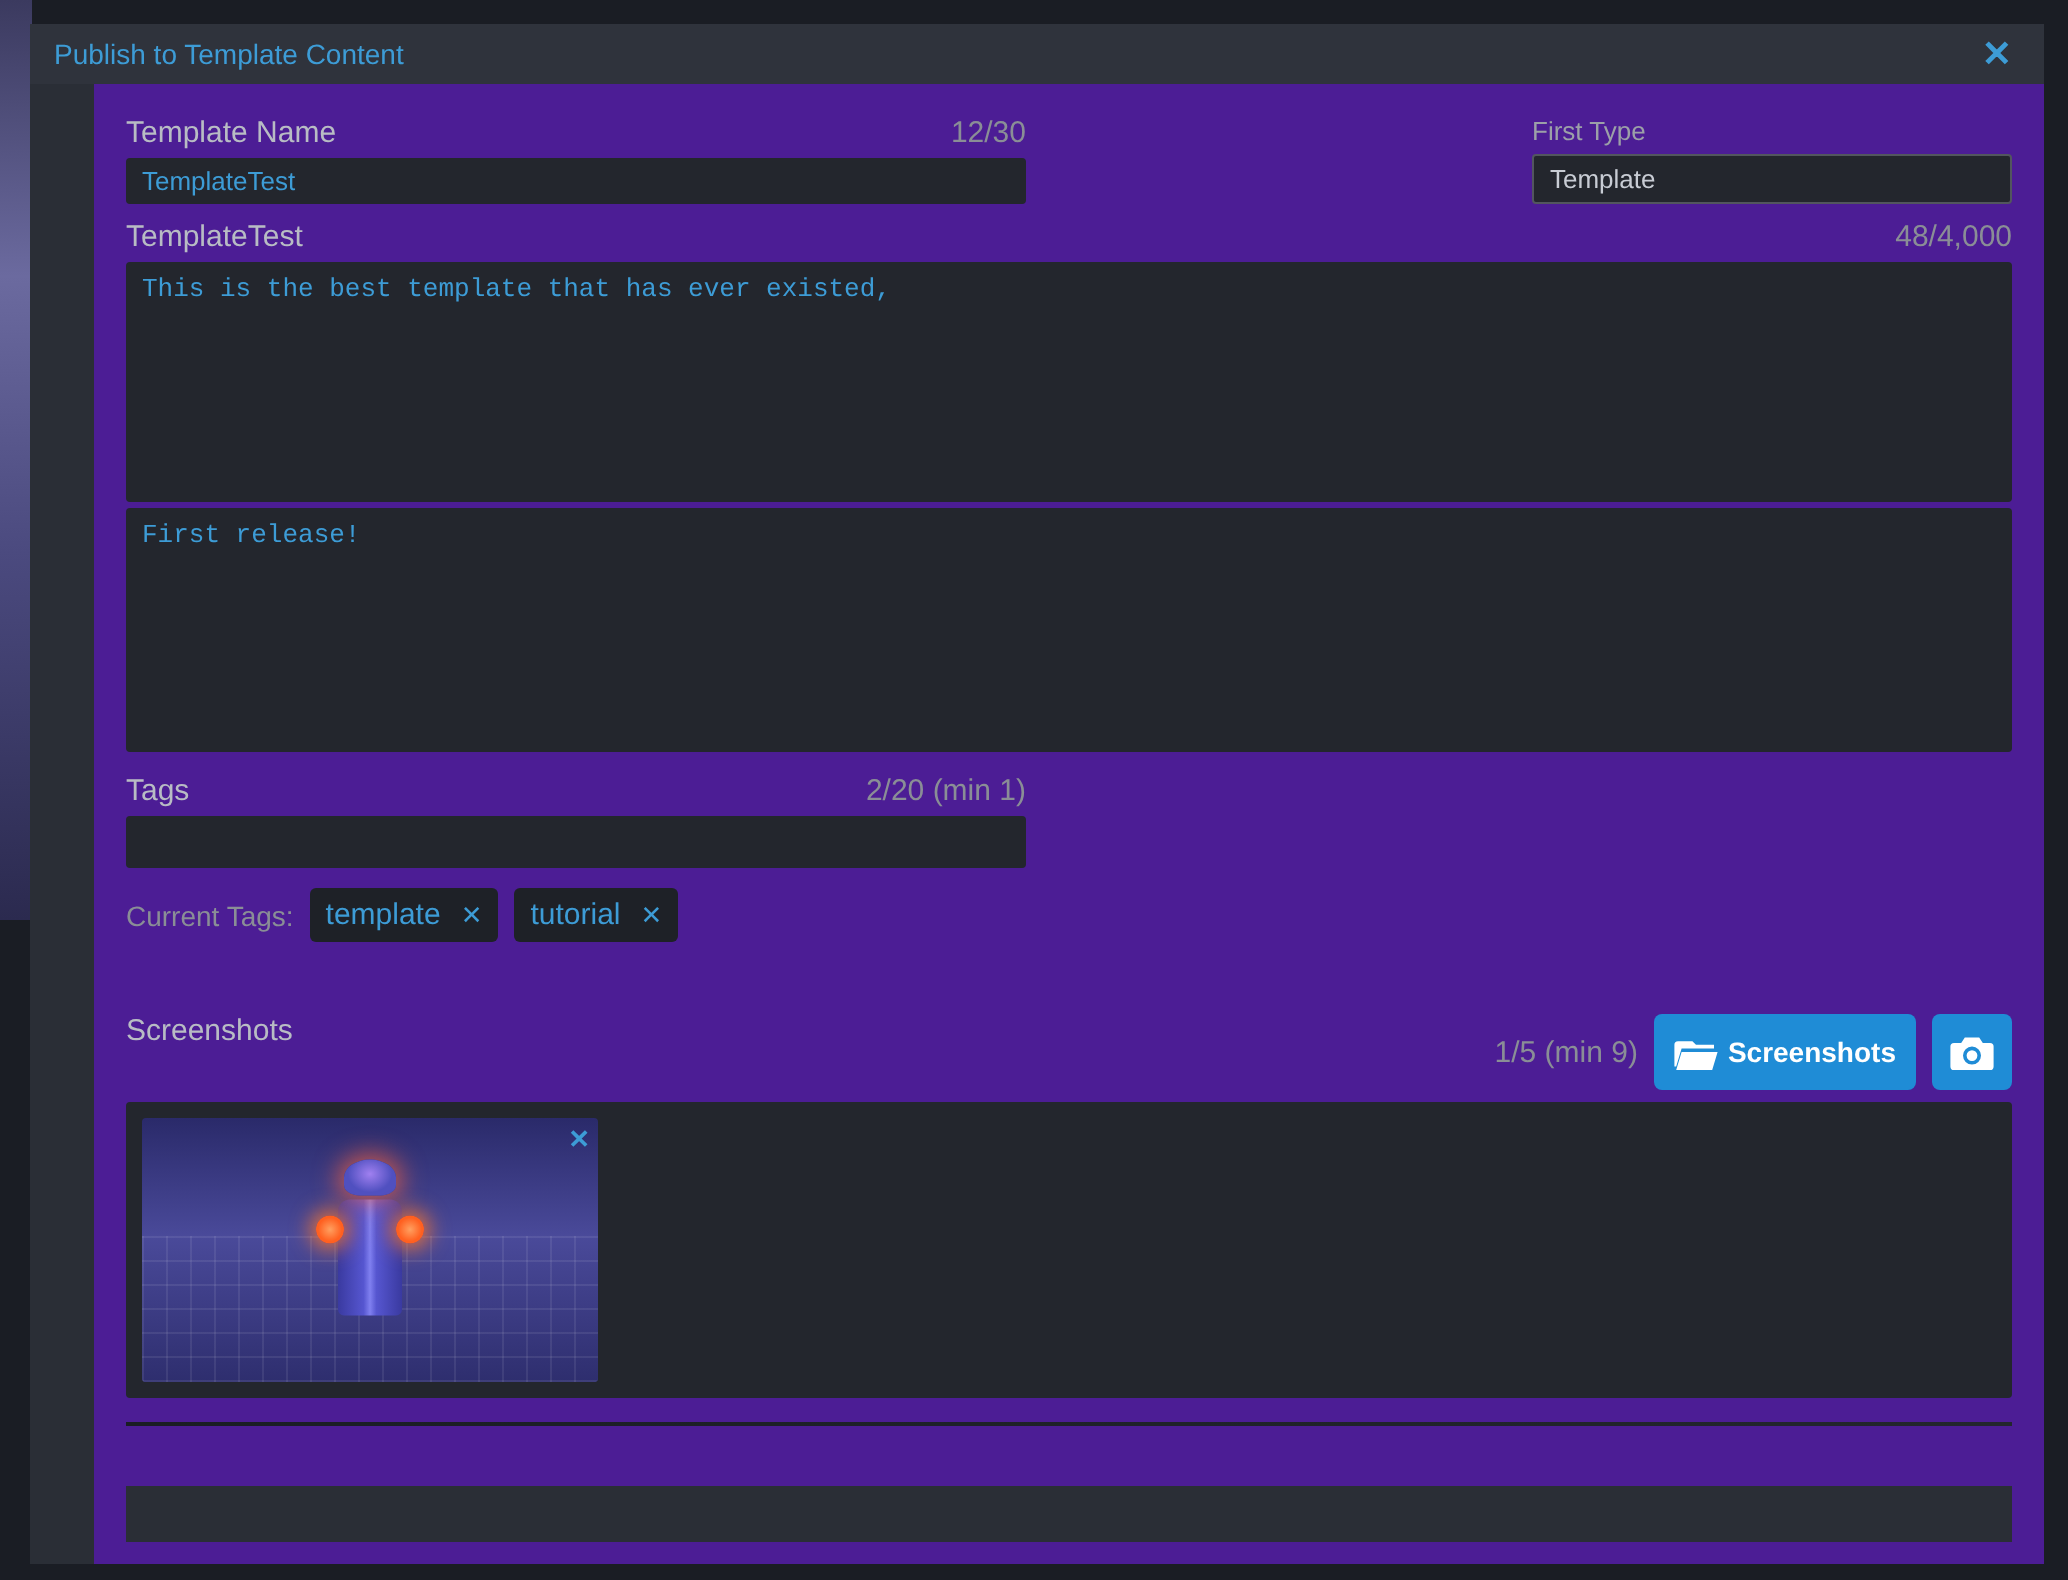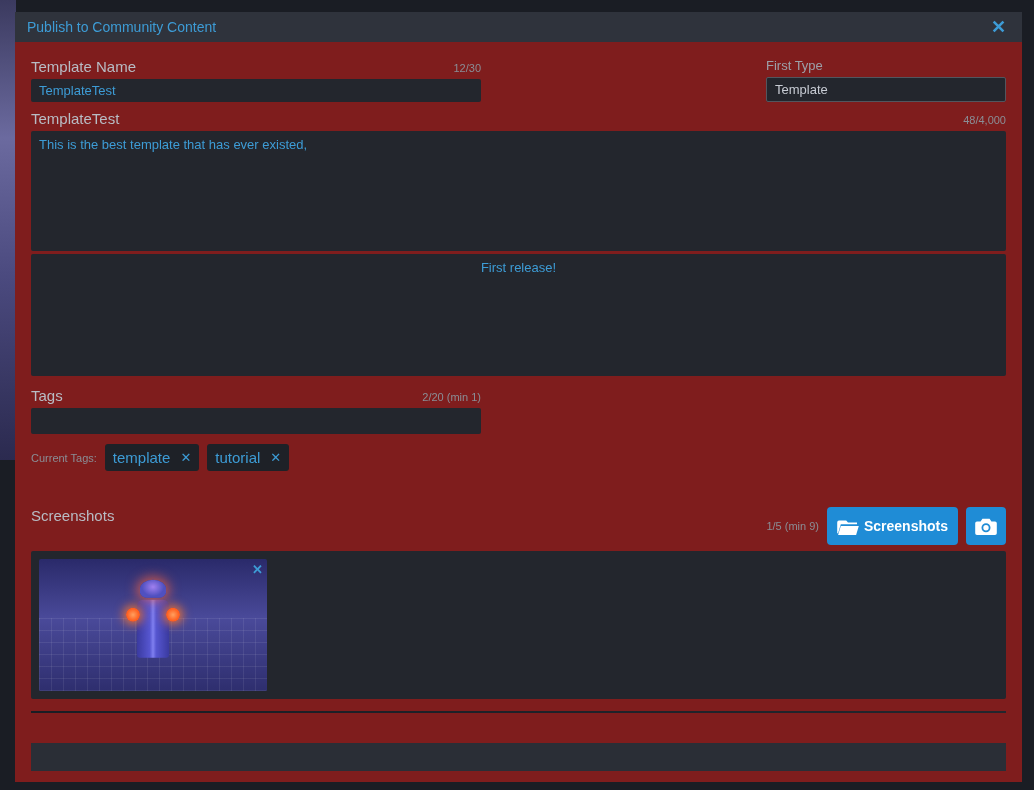--- a/index.html
+++ b/index.html
@@ -45,21 +45,22 @@
     color: #3d9cd6;
     font-size: 18px;
     font-weight: bold;
     cursor: pointer;
     padding: 0 4px;
   }
   .modal-body {
     flex: 1;
     padding: 8px 16px 14px 16px;
     overflow-y: auto;
-    background: #7f1d1d;
+    background: #4c1d95;
+    margin-left: 32px;
   }
   .top-row {
     display: flex;
     justify-content: space-between;
     margin-bottom: 4px;
   }
   .field-group { flex: 0 0 450px; }
   .field-group-right { flex: 0 0 240px; }
   .field-header {
     display: flex;
@@ -71,21 +72,21 @@
   .field-label {
     color: #b8bcc4;
     font-size: 15px;
   }
   .field-label-small {
     color: #9ca0a8;
     font-size: 13px;
   }
   .field-counter {
     color: #8a8e96;
-    font-size: 11px;
+    font-size: 15px;
   }
   .text-input {
     background: #23262d;
     border: none;
     color: #3d9cd6;
     padding: 4px 8px;
     font-size: 13px;
     width: 100%;
     font-family: inherit;
     border-radius: 2px;
@@ -100,38 +101,38 @@
     font-family: inherit;
     border-radius: 2px;
   }
   .textarea-input {
     background: #23262d;
     border: none;
     color: #3d9cd6;
     padding: 6px 8px;
     font-size: 13px;
     width: 100%;
-    font-family: Liberation Sans, sans-serif;
+    font-family: Liberation Mono, monospace;
     resize: none;
     border-radius: 2px;
   }
   .desc-area { height: 120px; }
-  .release-area { height: 122px; text-align: center; }
+  .release-area { height: 122px; }
   .full-width { width: 100%; }
   .tags-section { margin-top: 8px; }
   .tags-input-wrap { width: 450px; }
   .current-tags {
     display: flex;
     align-items: center;
     gap: 8px;
     margin-top: 10px;
   }
   .current-tags-label {
     color: #8a8e96;
-    font-size: 11px;
+    font-size: 14px;
   }
   .tag-chip {
     background: #1e2127;
     color: #3d9cd6;
     padding: 5px 8px;
     border-radius: 3px;
     font-size: 15px;
     display: flex;
     align-items: center;
     gap: 10px;
@@ -271,21 +272,21 @@
   }
   .icon-svg { flex-shrink: 0; }
 </style>
 </head>
 <body>
 
 <div class="bg-preview"></div>
 
 <div class="modal">
   <div class="modal-header">
-    <span class="modal-title">Publish to Community Content</span>
+    <span class="modal-title">Publish to Template Content</span>
     <span class="close-x">✕</span>
   </div>
 
   <div class="modal-body">
 
     <div class="top-row">
       <div class="field-group">
         <div class="field-header">
           <span class="field-label">Template Name</span>
           <span class="field-counter">12/30</span>

